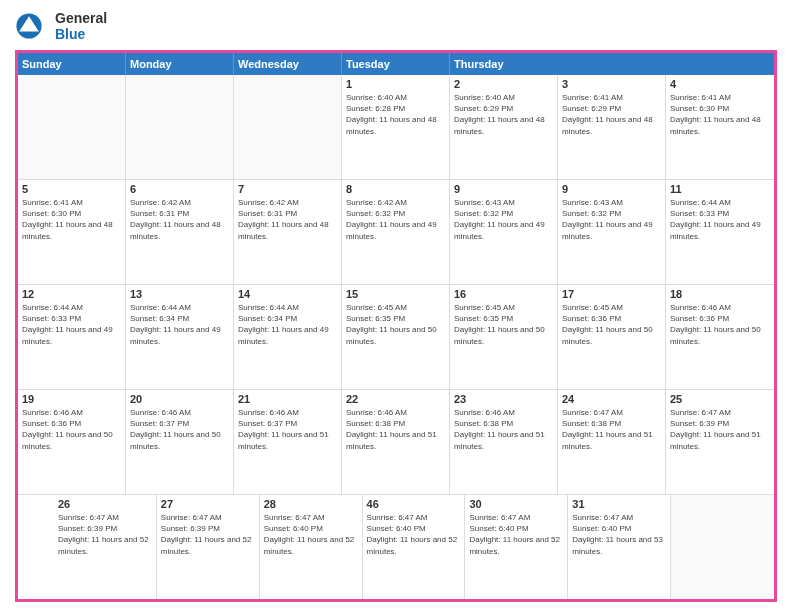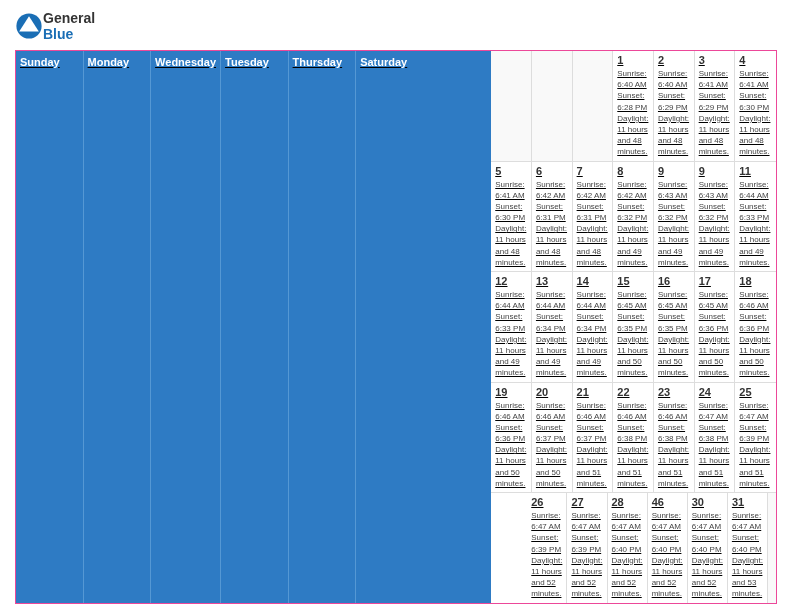--- a/index.html
+++ b/index.html
@@ -19,21 +19,21 @@
     }
     .header {
       display: flex;
       justify-content: space-between;
       align-items: center;
       margin-bottom: 8px;
     }
     .logo {
       display: flex;
       align-items: center;
-      gap: 0;
+      gap: 12px;
     }
     .logo-icon {
       width: 28px;
       height: 28px;
     }
     .title-block {
       text-align: right;
     }
     .main-title {
       font-size: 32px;
@@ -41,22 +41,22 @@
       color: #333;
       line-height: 1.1;
     }
     .subtitle {
       font-size: 14px;
       color: #555;
     }
     .calendar {
       flex: 1;
       display: flex;
-      border: 1px solid #ec4899;
-      text-decoration: underline;
+      flex-direction: column;
+      border: 3px solid #ec4899;
     }
     .cal-header-row {
       display: grid;
       grid-template-columns: repeat(7, 1fr);
       background: #2e7bc4;
     }
     .cal-header-cell {
       color: #fff;
       font-size: 11px;
       font-weight: bold;
@@ -130,21 +130,20 @@
     </div>
   </div>
 
   <div class="calendar">
     <div class="cal-header-row">
     <div class="cal-header-cell">Sunday</div>
         <div class="cal-header-cell">Monday</div>
         <div class="cal-header-cell">Wednesday</div>
         <div class="cal-header-cell">Tuesday</div>
         <div class="cal-header-cell">Thursday</div>
-        <div class="cal-header-cell">Saturday</div>
       </div>
     <div class="cal-body">
     <div class="cal-week">
           <div class="cal-cell empty"></div>
           <div class="cal-cell empty"></div>
           <div class="cal-cell empty"></div>
           <div class="cal-cell">
         <span class="day-num">1</span>
         <div class="day-info">
           <span>Sunrise: 6:40 AM</span><br>

